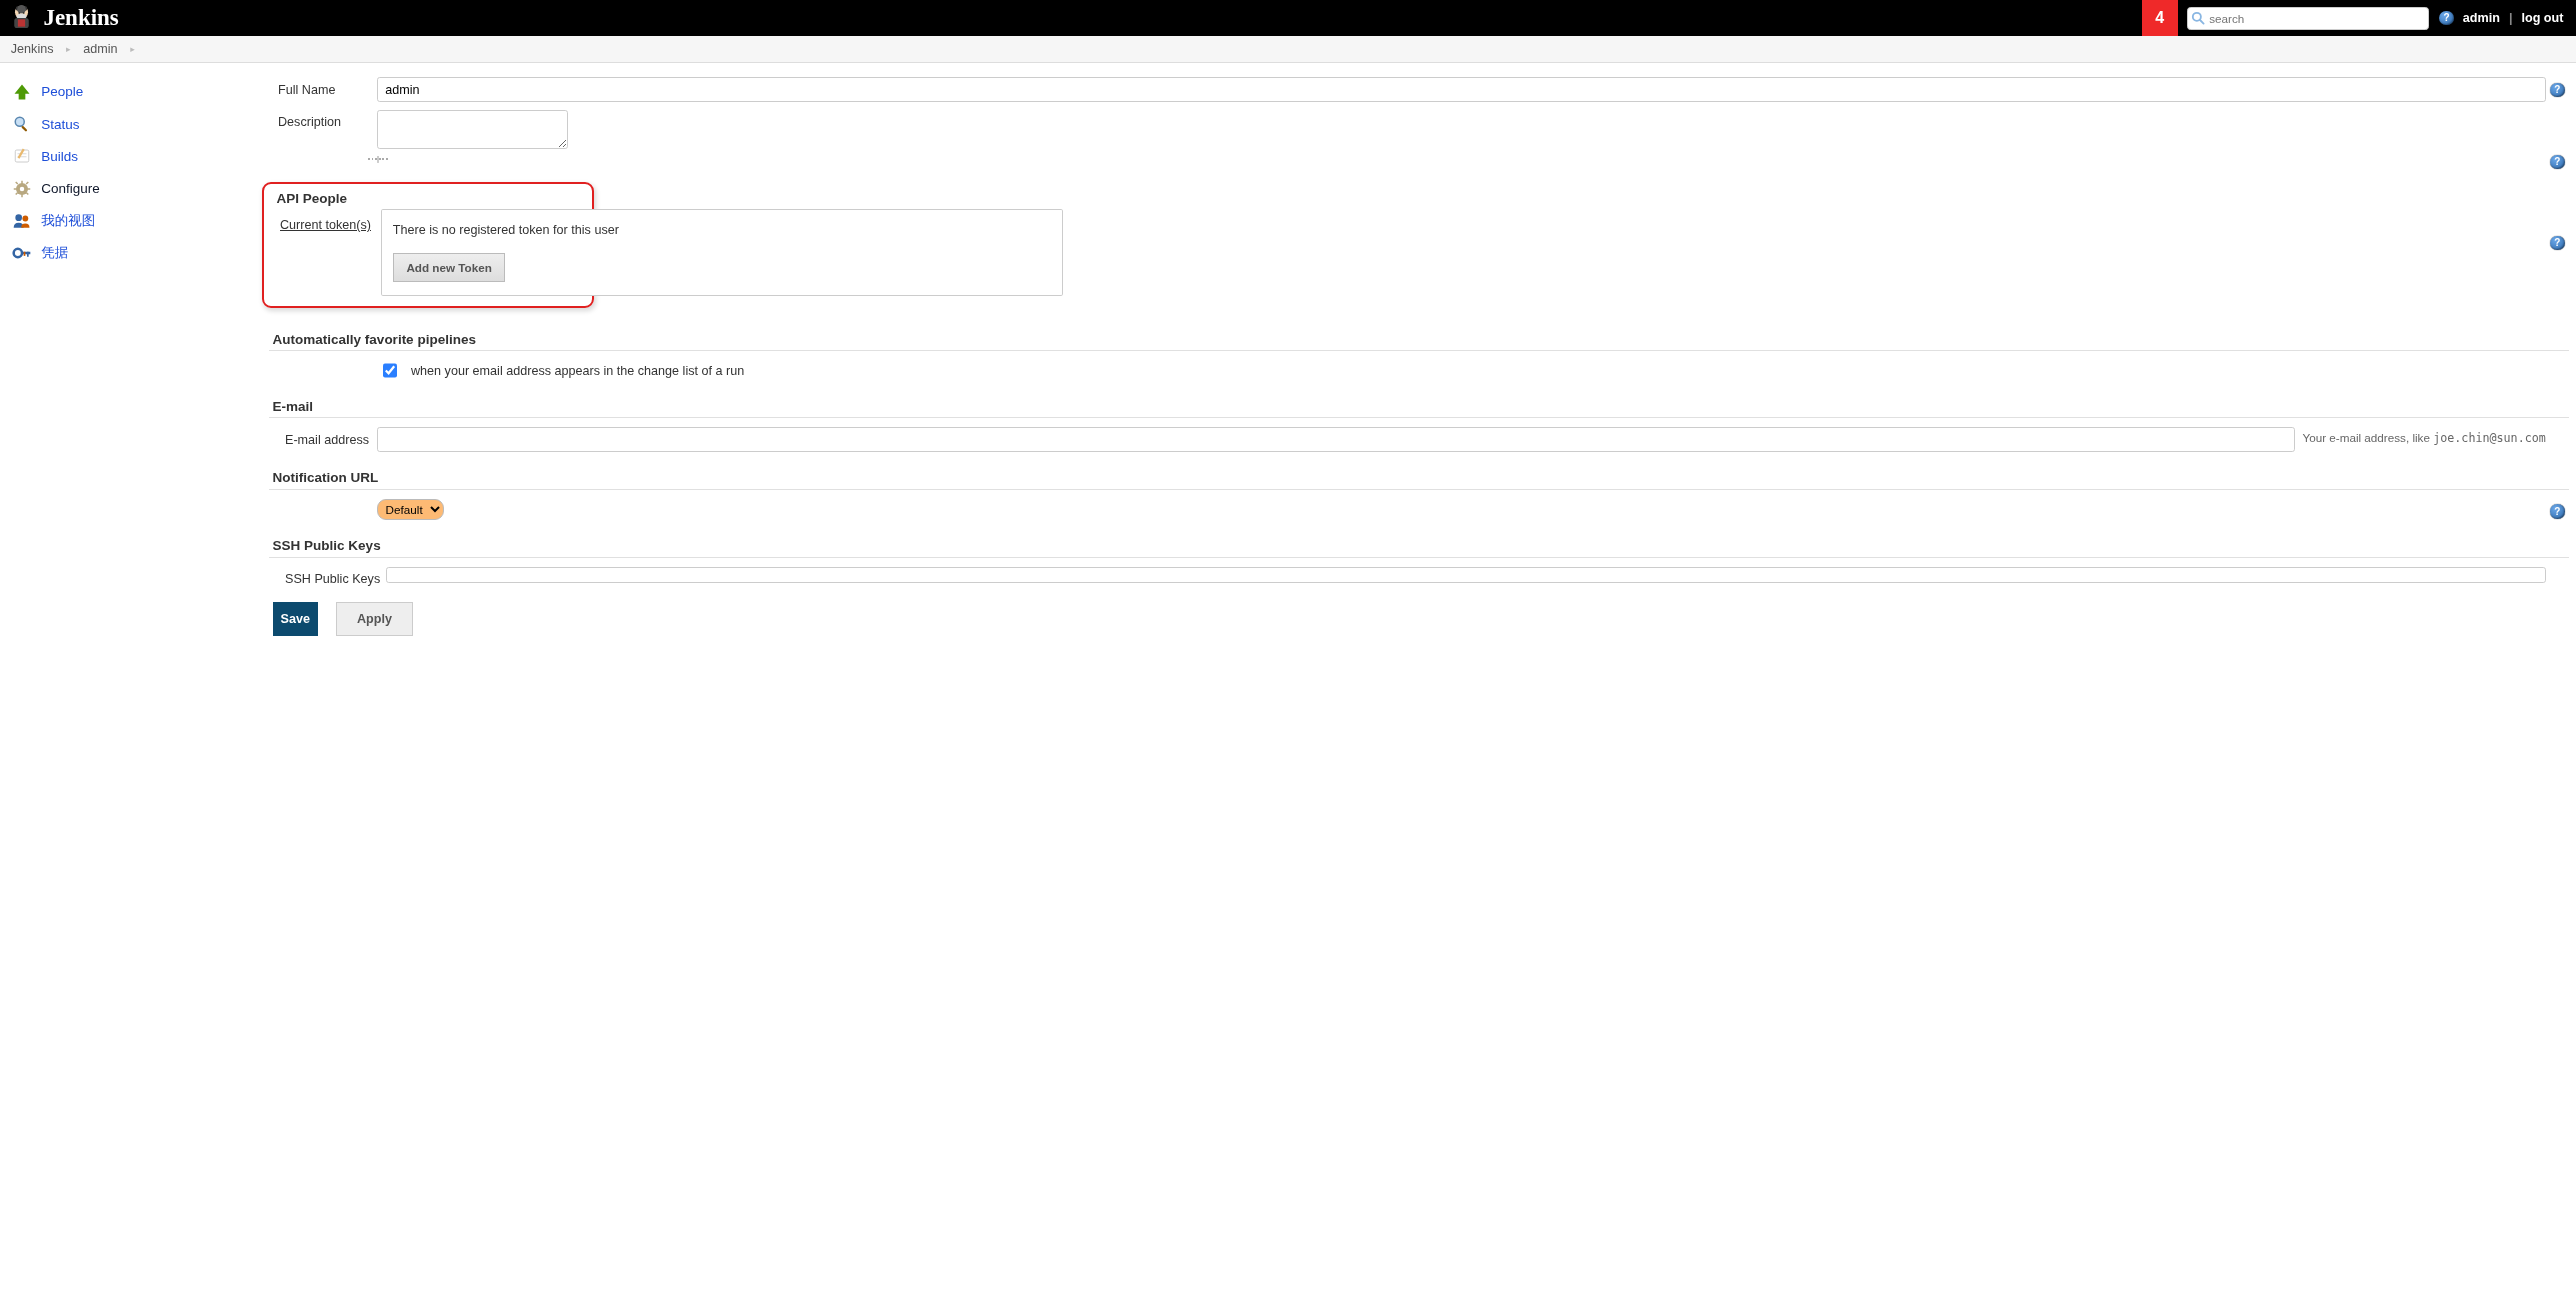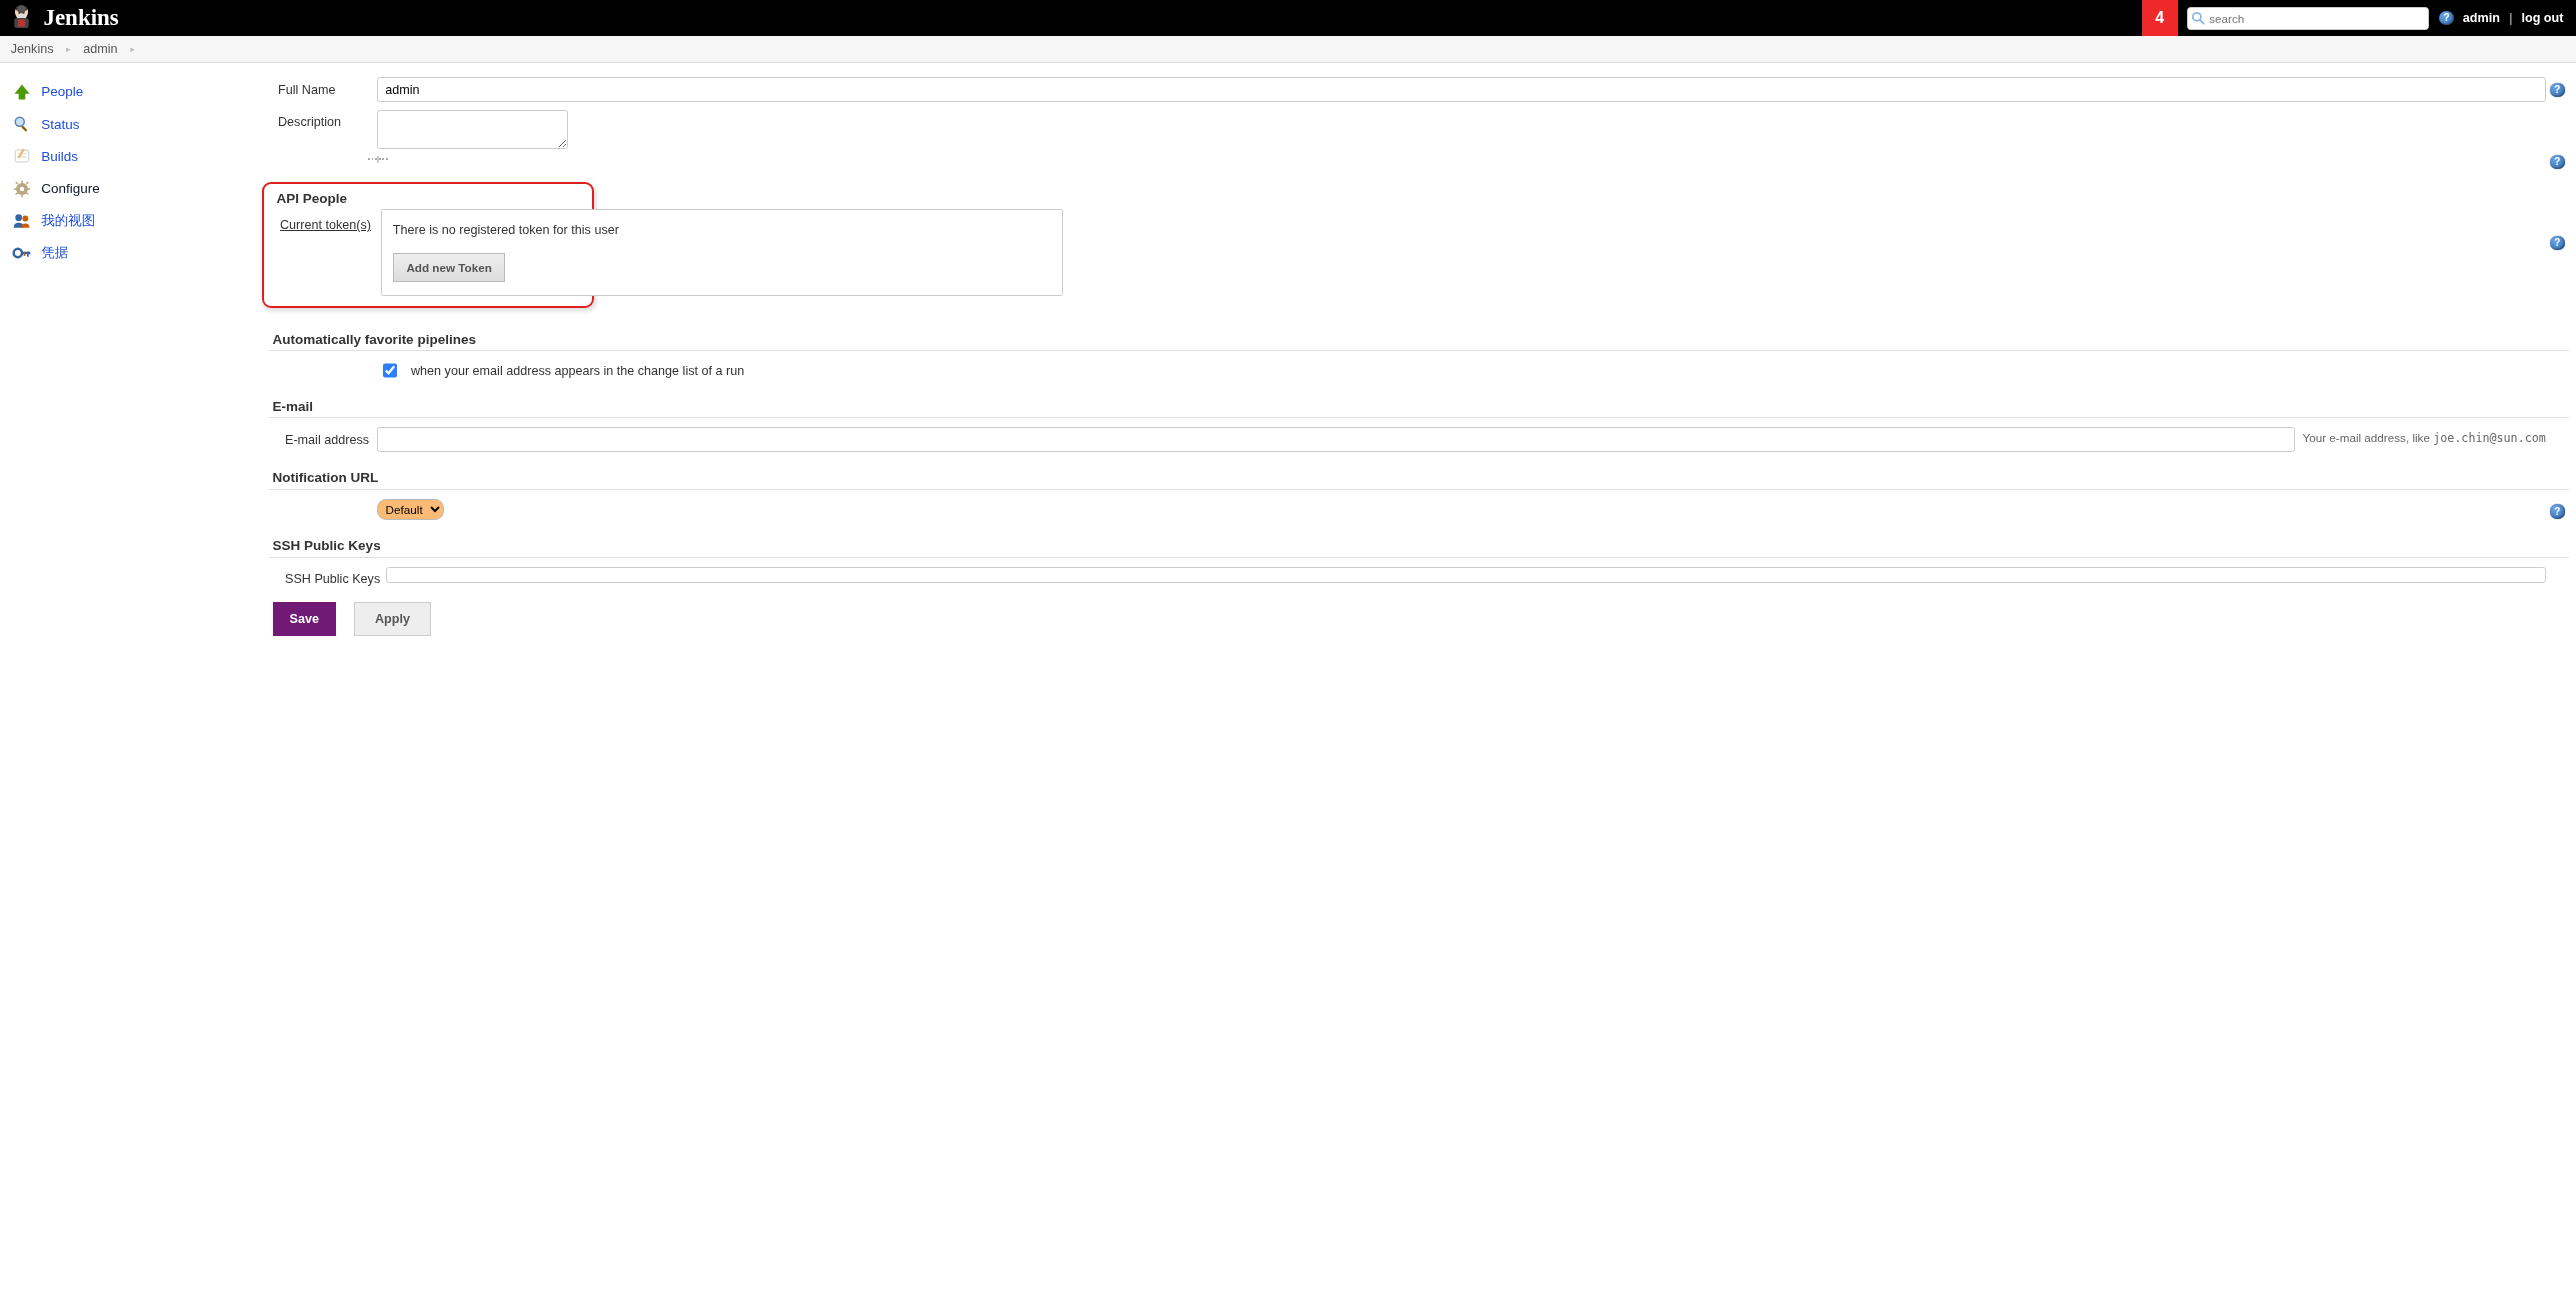--- a/index.html
+++ b/index.html
@@ -230,26 +230,26 @@
     height: 21.5px;
     border: 0.9px solid #bbb;
     border-radius: 9px;
     font-size: 11.7px;
     padding: 0.9px 3.6px;
     background:#fdba74;
   }
   
   .btn-bar { display:flex; gap:18px; margin-top: 12.6px; padding-left: 3.6px;}
   .btn-primary {
-    background: #701a75;
+    background: #0c4a6e;
     color: #fff;
     border: none;
     font-weight: bold;
     font-size: 12.6px;
-    padding: 9px 17px;
+    padding: 9px 8px;
     cursor: pointer;
   }
   .btn-default {
     background: #eee;
     color: #555;
     border: 0.9px solid #ccc;
     font-weight: bold;
     font-size: 12.6px;
     padding: 9px 20px;
     cursor: pointer;

